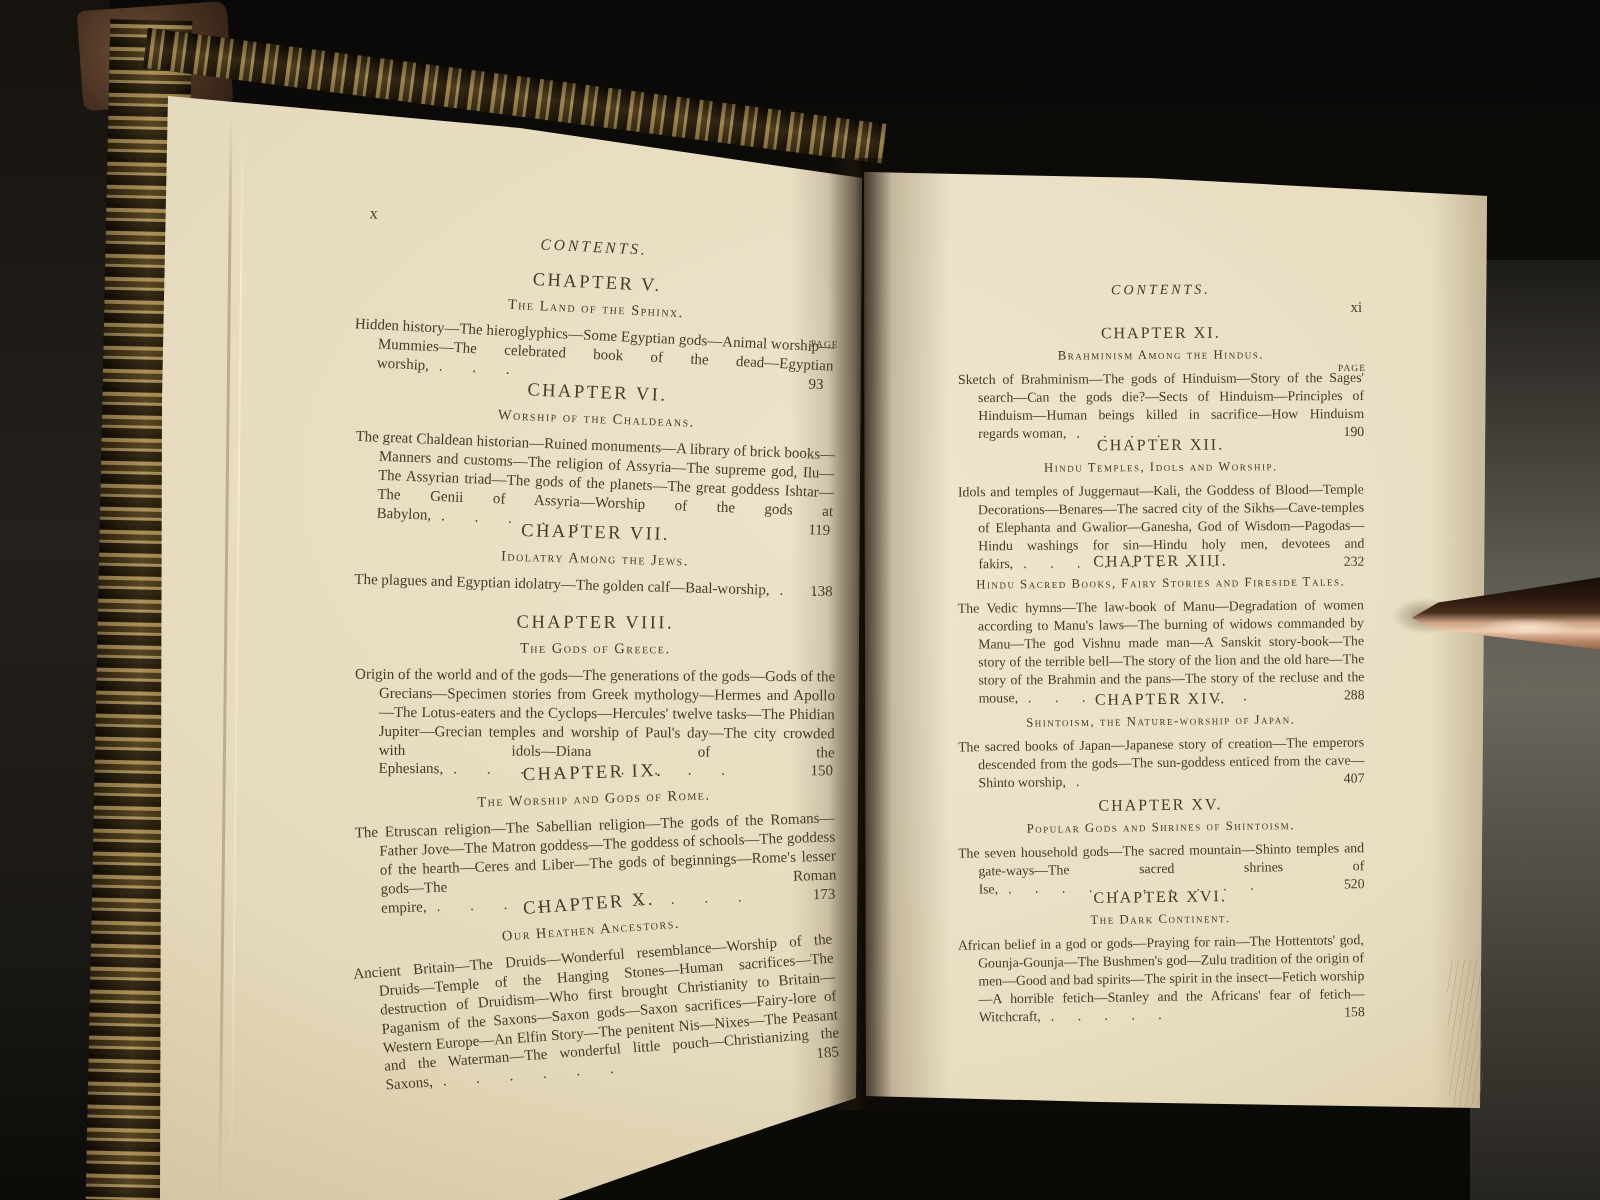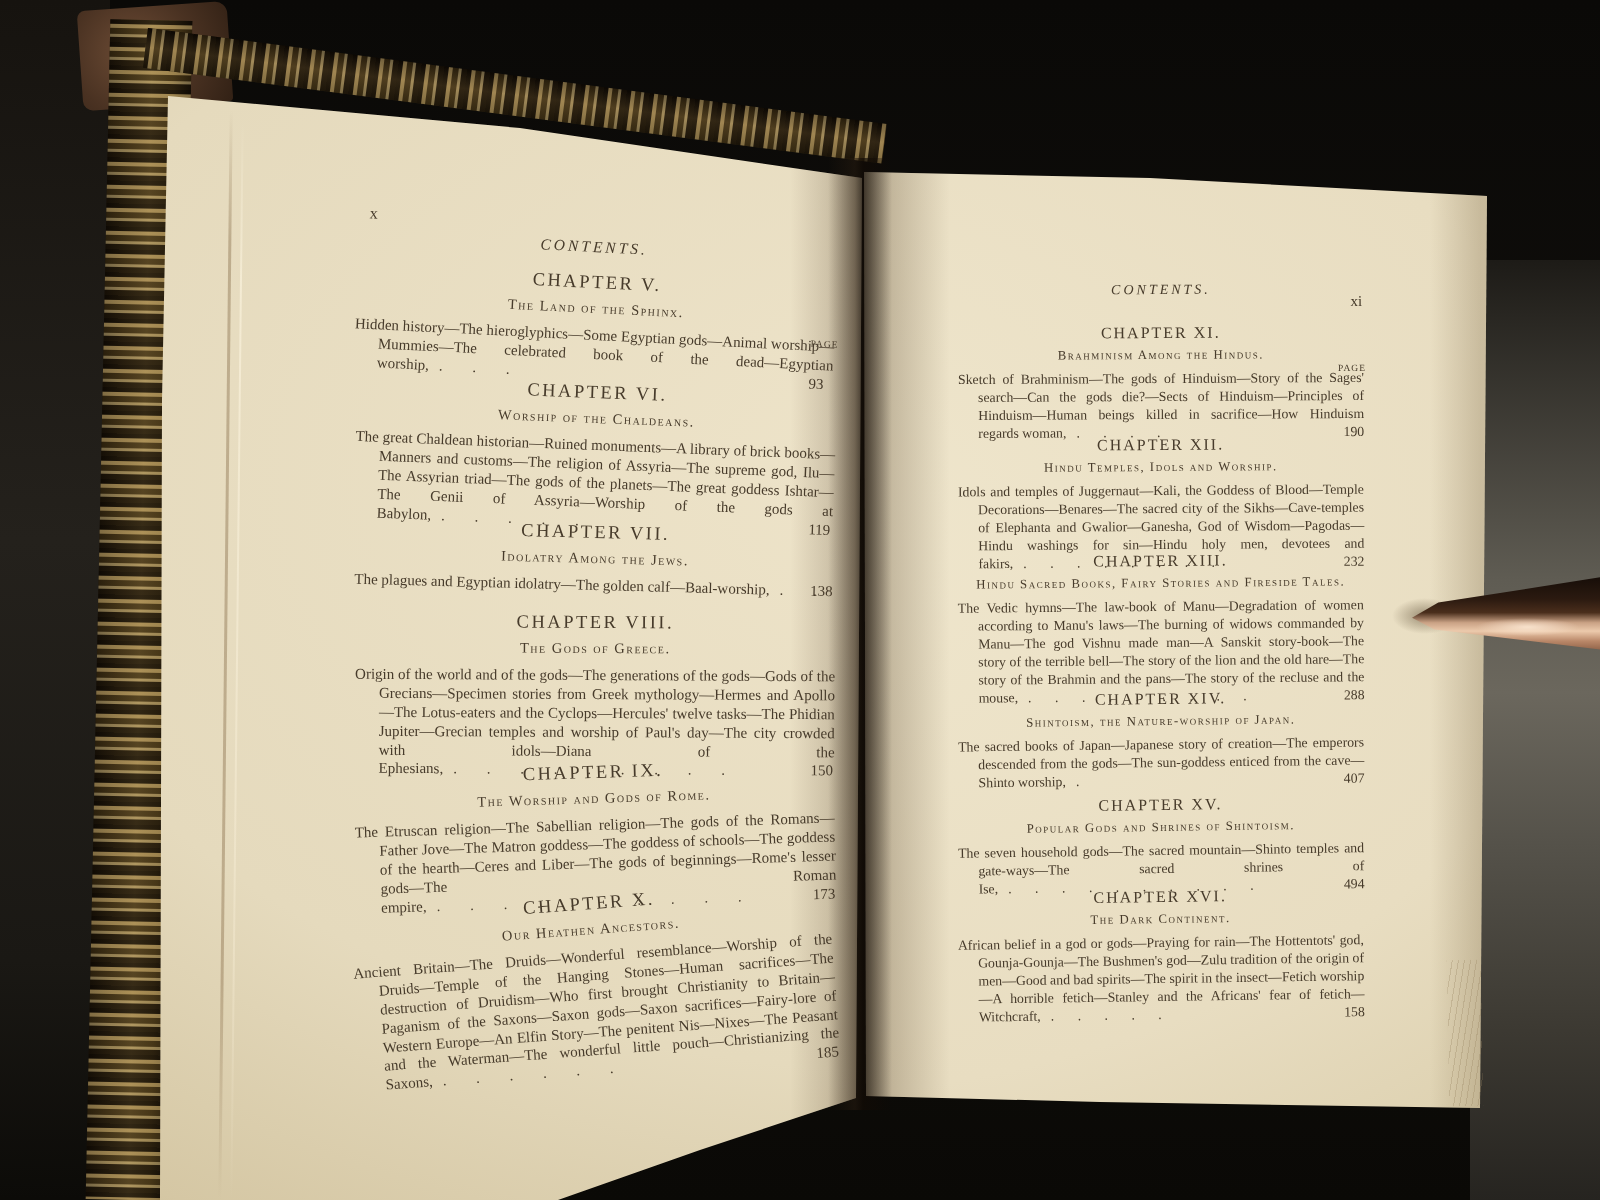--- a/index.html
+++ b/index.html
@@ -171,21 +171,21 @@
     <section class="sec lp-s5">
       <div class="ch-heading">CHAPTER X.</div>
       <div class="ch-subtitle">Our Heathen Ancestors.</div>
       <p class="summary"><span>Ancient Britain—The Druids—Wonderful resemblance—Worship of the Druids—Temple of the Hanging Stones—Human sacrifices—The destruction of Druidism—Who first brought Christianity to Britain—Paganism of the Saxons—Saxon gods—Saxon sacrifices—Fairy-lore of Western Europe—An Elfin Story—The penitent Nis—Nixes—The Peasant and the Waterman—The wonderful little pouch—Christianizing the Saxons,</span><span class="pagenum">185</span><span class="leader">. . . . . .</span></p>
     </section>
   </div>
 
   <div class="text-layer right-text">
     <div class="sec rp-h">
       <div class="running-head">CONTENTS.</div>
-      <span class="folio" style="right:2px;top:12px;font-size:15px">xi</span>
+      <span class="folio" style="right:2px;top:18px;font-size:15px">xi</span>
     </div>
 
     <section class="sec rp-s0">
       <div class="ch-heading">CHAPTER XI.</div>
       <div class="ch-subtitle">Brahminism Among the Hindus.</div>
       <span class="page-label" style="right:-2px;top:40px">PAGE</span>
       <p class="summary"><span>Sketch of Brahminism—The gods of Hinduism—Story of the Sages' search—Can the gods die?—Sects of Hinduism—Principles of Hinduism—Human beings killed in sacrifice—How Hinduism regards woman,</span><span class="pagenum">190</span><span class="leader">. . . .</span></p>
     </section>
 
     <section class="sec rp-s1">
@@ -202,21 +202,21 @@
 
     <section class="sec rp-s3">
       <div class="ch-heading">CHAPTER XIV.</div>
       <div class="ch-subtitle">Shintoism, the Nature-worship of Japan.</div>
       <p class="summary"><span>The sacred books of Japan—Japanese story of creation—The emperors descended from the gods—The sun-goddess enticed from the cave—Shinto worship,</span><span class="pagenum">407</span><span class="leader">.</span></p>
     </section>
 
     <section class="sec rp-s4">
       <div class="ch-heading">CHAPTER XV.</div>
       <div class="ch-subtitle">Popular Gods and Shrines of Shintoism.</div>
-      <p class="summary"><span>The seven household gods—The sacred mountain—Shinto temples and gate-ways—The sacred shrines of Ise,</span><span class="pagenum">494</span><span class="leader">. . . . . . . . . .</span></p>
+      <p class="summary"><span>The seven household gods—The sacred mountain—Shinto temples and gate-ways—The sacred shrines of Ise,</span><span class="pagenum">520</span><span class="leader">. . . . . . . . . .</span></p>
     </section>
 
     <section class="sec rp-s5">
       <div class="ch-heading">CHAPTER XVI.</div>
       <div class="ch-subtitle">The Dark Continent.</div>
       <p class="summary"><span>African belief in a god or gods—Praying for rain—The Hottentots' god, Gounja-Gounja—The Bushmen's god—Zulu tradition of the origin of men—Good and bad spirits—The spirit in the insect—Fetich worship—A horrible fetich—Stanley and the Africans' fear of fetich—Witchcraft,</span><span class="pagenum">158</span><span class="leader">. . . . .</span></p>
     </section>
   </div>
 
   <div class="gutter"></div>

